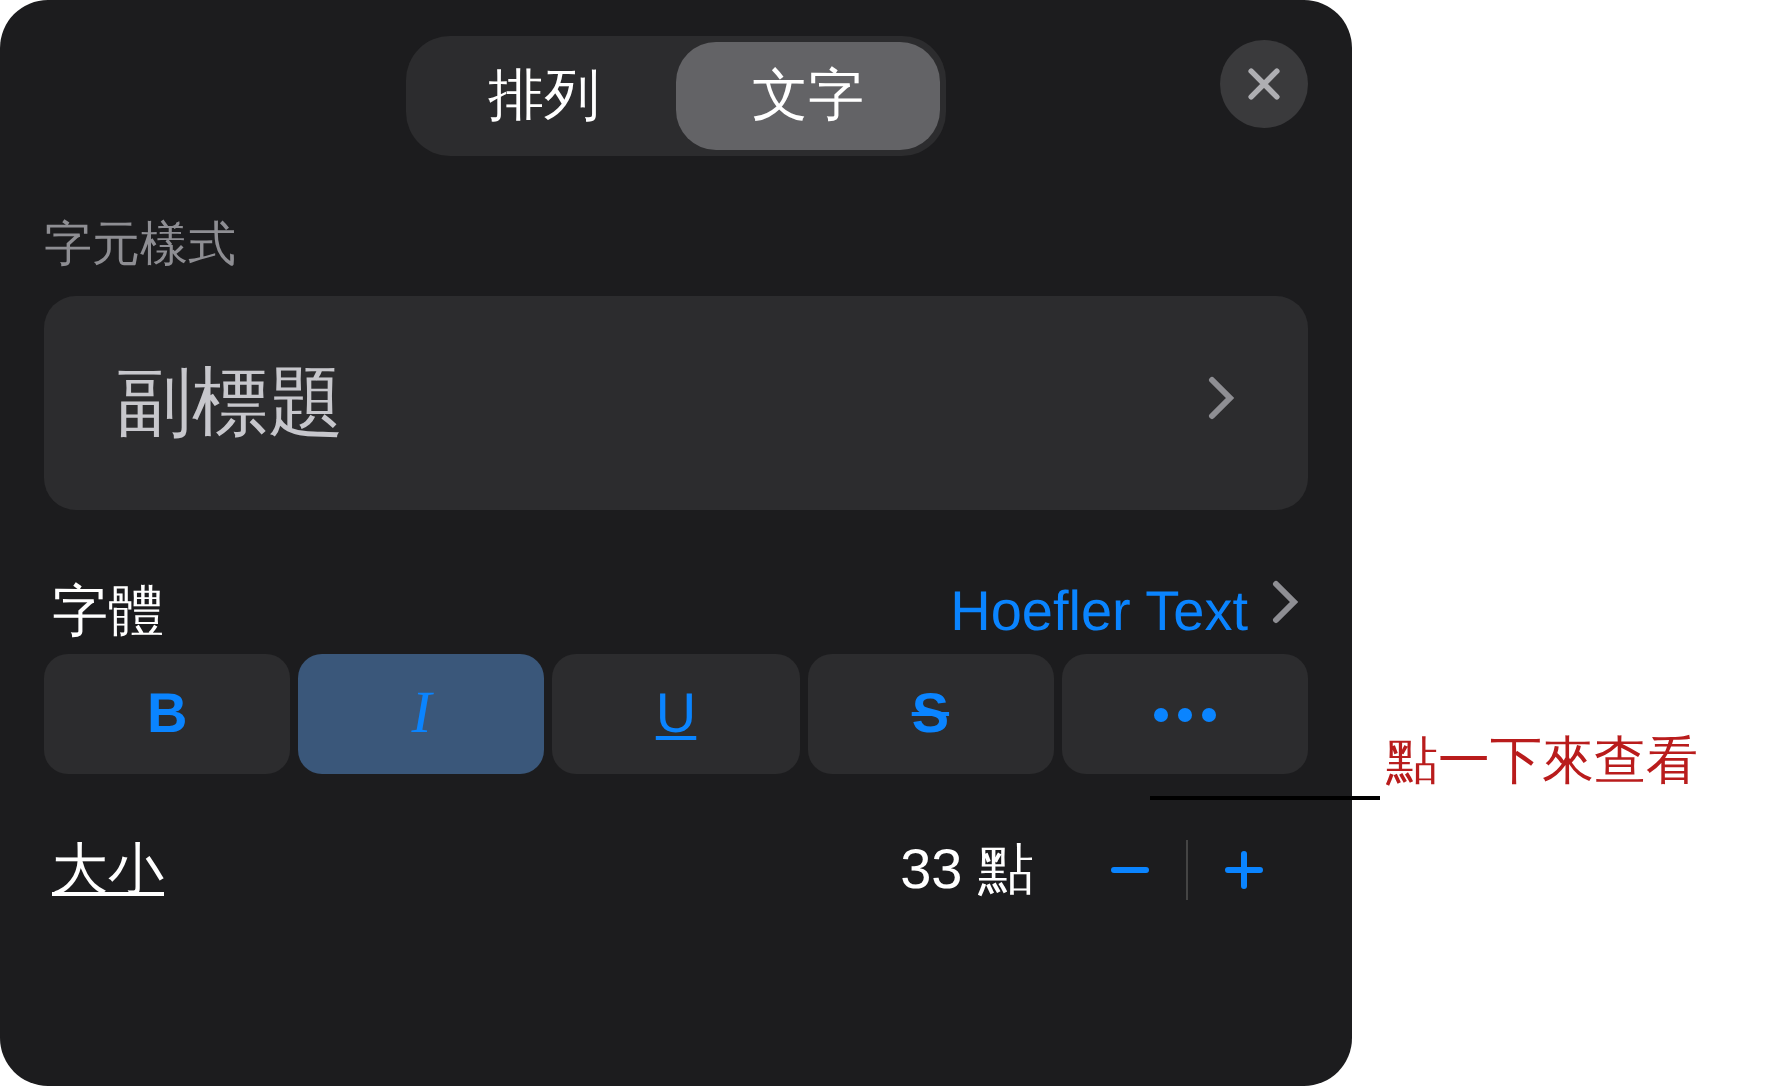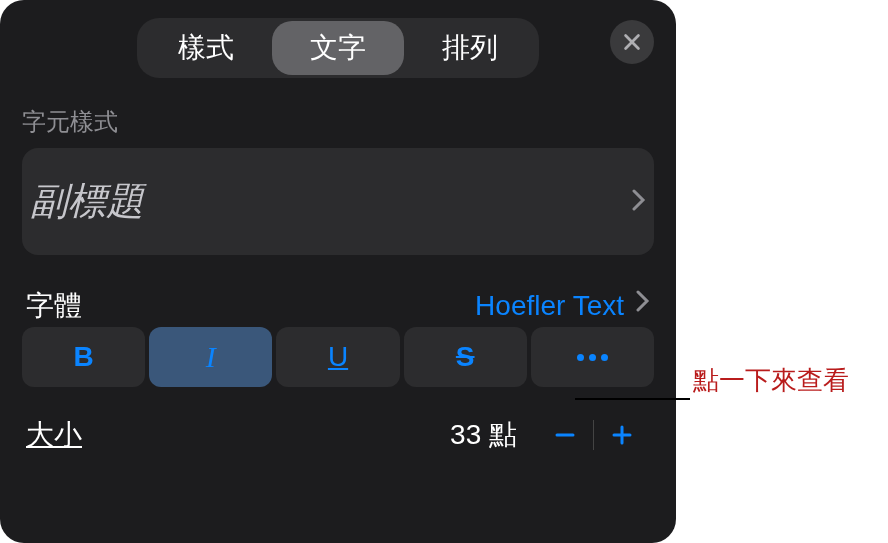--- a/index.html
+++ b/index.html
@@ -67,27 +67,26 @@
       height: 22px;
     }
     .section-label {
       font-size: 24px;
       color: #8e8e93;
       margin-bottom: 10px;
     }
     .style-selector {
       background: #2c2c2e;
       border-radius: 16px;
-      padding: 28px 8px;
+      padding: 28px 36px;
       display: flex;
       align-items: center;
       justify-content: space-between;
       cursor: pointer;
       margin-bottom: 32px;
-      font-style: italic;
     }
     .style-name {
       font-size: 38px;
       color: #c7c7cc;
     }
     .chevron {
       color: #8e8e93;
     }
     .font-row {
       display: flex;
@@ -201,23 +200,22 @@
       background: #000;
     }
   </style>
 </head>
 <body>
 
 <div class="panel">
 
   <div class="tabs-row">
     <div class="segmented">
-      <div class="seg-item">樣式</div>
+      <div class="seg-item">排列</div>
       <div class="seg-item active">文字</div>
-      <div class="seg-item">排列</div>
     </div>
     <div class="close-btn">
       <svg viewBox="0 0 24 24">
         <path d="M5 5 L19 19 M19 5 L5 19" stroke="#aeaeb2" stroke-width="3" stroke-linecap="round" fill="none"></path>
       </svg>
     </div>
   </div>
 
   <div class="section-label">字元樣式</div>
 

